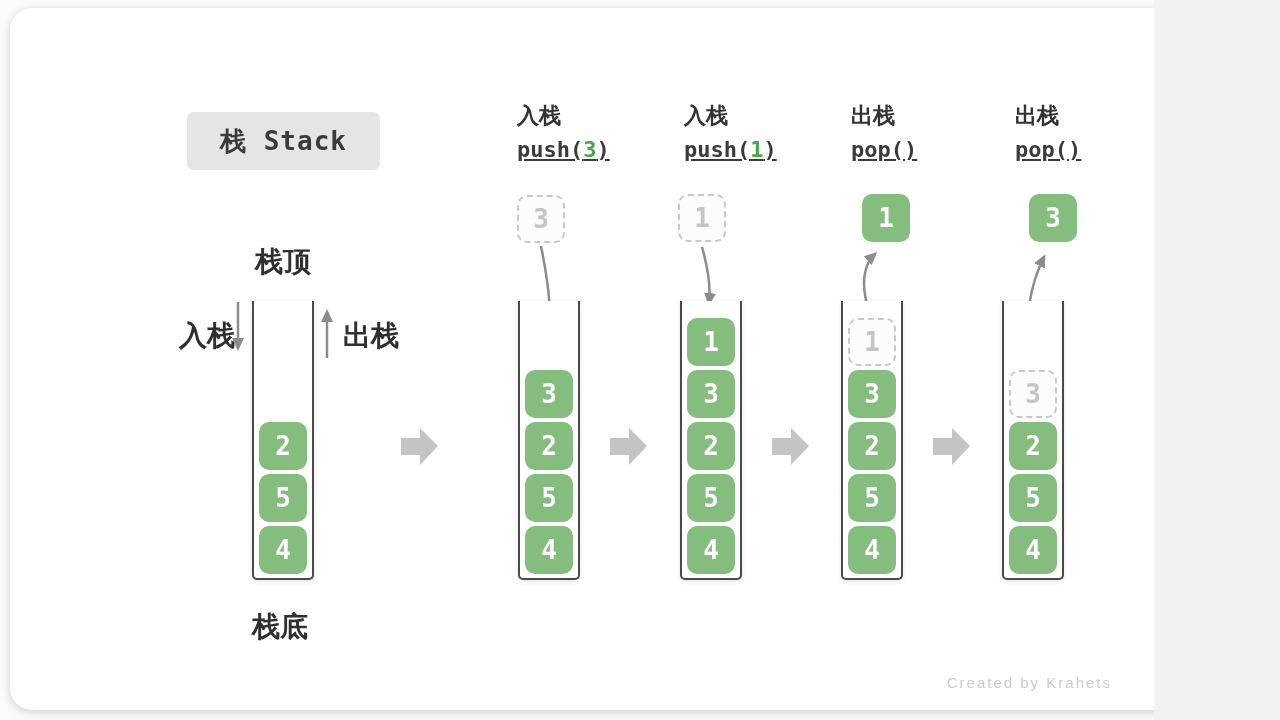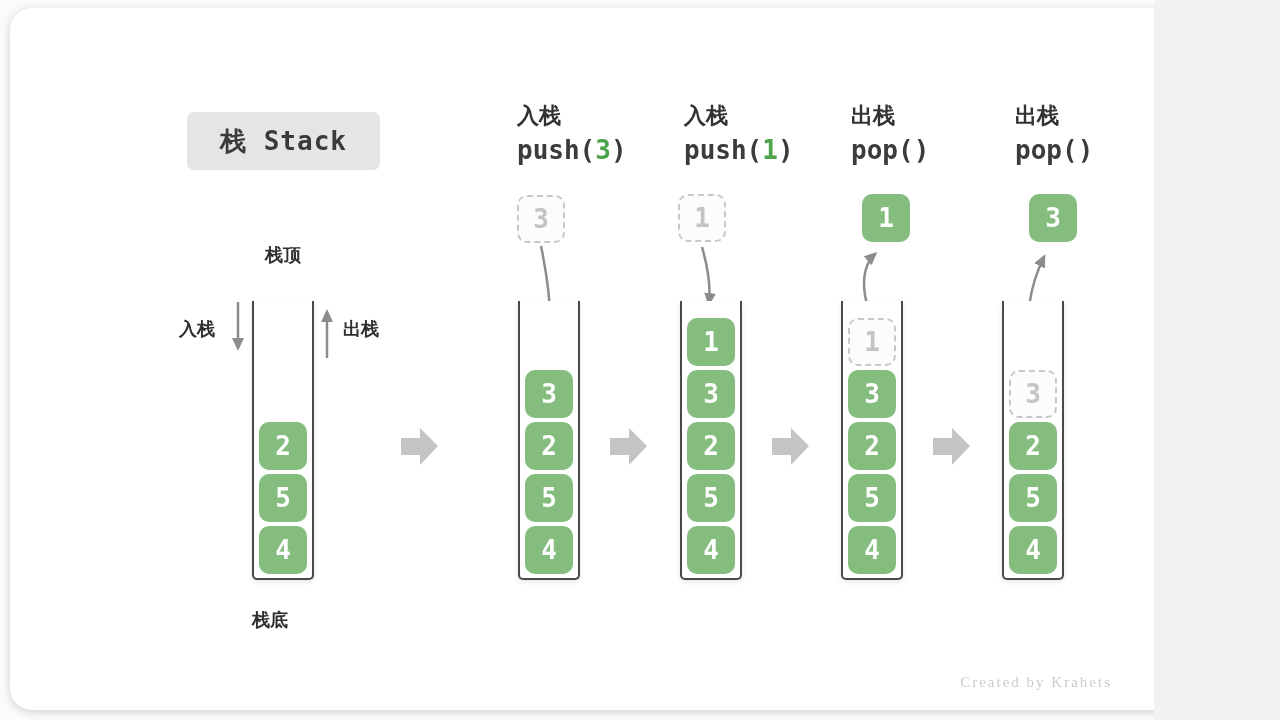--- a/index.html
+++ b/index.html
@@ -1,31 +1,31 @@
 <!DOCTYPE html>
 <html><head>
 <meta charset="utf-8">
 <style>
   html,body{margin:0;padding:0;background:#f2f2f2;}
   .canvas{position:relative;width:1154px;height:720px;font-family:"DejaVu Sans",sans-serif;overflow:hidden;background:#fbfbfb;}
   .card{position:absolute;left:10px;top:8px;width:1260px;height:702px;background:#ffffff;border-radius:22px;box-shadow:0 2px 10px rgba(0,0,0,0.18);}
   .title-box{position:absolute;left:187px;top:112px;width:193px;height:58px;background:#e5e5e5;border-radius:7px;display:flex;align-items:center;justify-content:center;font-family:"DejaVu Sans Mono",monospace;font-weight:bold;font-size:26px;color:#3a3a3a;letter-spacing:1px;}
   .op{position:absolute;top:103px;display:flex;flex-direction:column;gap:8px;}
   .op-action{font-size:22px;font-weight:bold;color:#333333;line-height:26px;}
-  .op-code{font-family:"DejaVu Sans Mono",monospace;font-size:26px;font-weight:600;color:#3b3b3b;line-height:26px;}
+  .op-code{font-family:"DejaVu Sans Mono",monospace;font-size:22px;font-weight:600;color:#3b3b3b;line-height:26px;text-decoration:underline;}
   .op-code .arg{color:#4ca34a;font-weight:bold;}
-  .side-label{position:absolute;font-size:18px;font-weight:bold;color:#2f2f2f;}
+  .side-label{position:absolute;font-size:28px;font-weight:bold;color:#2f2f2f;}
   .stack{position:absolute;top:301px;width:62px;height:279px;box-sizing:border-box;background:#ffffff;border-left:2px solid #4a4a4a;border-right:2px solid #4a4a4a;border-bottom:2px solid #4a4a4a;border-radius:0 0 5px 5px;display:flex;flex-direction:column;justify-content:flex-end;align-items:center;gap:4px;padding-bottom:4px;box-shadow:0 2px 5px rgba(0,0,0,0.10);}
   .block{width:48px;height:48px;flex:0 0 48px;box-sizing:border-box;background:#85bd7f;border-radius:10px;display:flex;align-items:center;justify-content:center;font-family:"DejaVu Sans Mono",monospace;font-weight:bold;font-size:26px;color:#ffffff;}
   .block.ghost{background:#fcfcfc;border:2px dashed #c8c8c8;color:#c4c4c4;}
   .float-block{position:absolute;width:48px;height:48px;box-sizing:border-box;border-radius:10px;display:flex;align-items:center;justify-content:center;font-family:"DejaVu Sans Mono",monospace;font-weight:bold;font-size:26px;}
   .float-block.ghost{background:#fcfcfc;border:2px dashed #c8c8c8;color:#c4c4c4;}
   .float-block.solid{background:#85bd7f;color:#ffffff;}
   .overlay{position:absolute;left:0;top:0;width:1280px;height:720px;pointer-events:none;}
-  .watermark{position:absolute;right:42px;top:674px;font-family:Liberation Serif, serif;font-size:15px;letter-spacing:2px;color:#cbcbcb;}
+  .watermark{position:absolute;right:42px;top:674px;font-family:Liberation Sans, sans-serif;font-size:15px;letter-spacing:2px;color:#cbcbcb;}
 </style>
 </head>
 <body>
 
 <div class="canvas">
   <div class="card"></div>
 
   <div class="title-box">栈 Stack</div>
 
   <div class="op" style="left:517px;">

